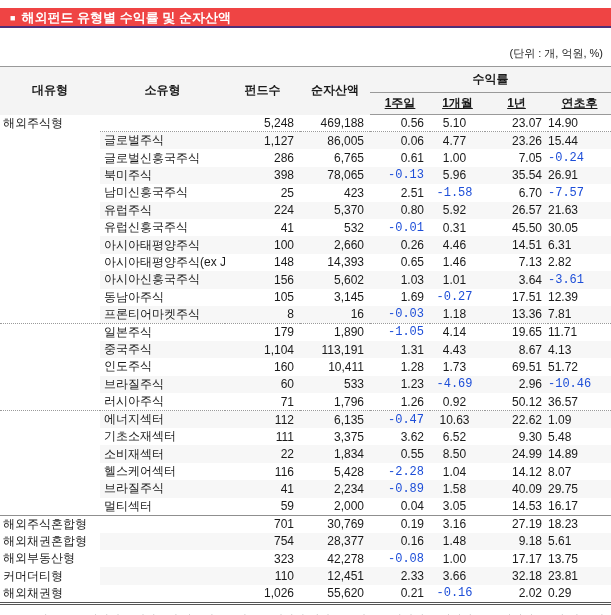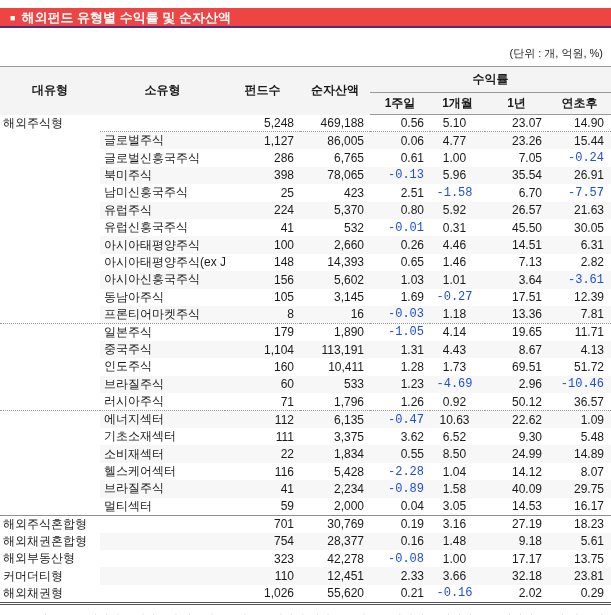--- a/index.html
+++ b/index.html
@@ -21,35 +21,35 @@
     font-size: 11px; color: #222222;
   }
   table {
     width: 611px; border-collapse: collapse; table-layout: fixed;
     font-size: 12px;
   }
   thead { background: #f4f4f4; margin-left: 40px; }
   thead tr:first-child th { border-top: 1px solid #999999; }
   th { font-weight: bold; padding: 0; text-align: center; }
   tr.h1 th { height: 26px; vertical-align: middle; }
-  tr.h2 th { height: 22px; vertical-align: middle; border-bottom: 1px solid #999999; }
+  tr.h2 th { height: 22px; vertical-align: middle; border-bottom: 1px solid #999999; text-decoration: underline; }
   th.rowspan2 { vertical-align: middle; }
   th.returns-group { border-bottom: 1px solid #999999; }
   tbody td {
     height: 17.4px; padding: 0; white-space: nowrap; overflow: hidden;
     vertical-align: middle;
   }
   td.c-group { text-align: left; padding-left: 3px; }
   td.c-sub   { text-align: left; padding-left: 4px; }
   td.c-funds  { text-align: right; padding-right: 6px; }
   td.c-assets { text-align: right; padding-right: 6px; }
   td.c-r1w  { text-align: right; padding-right: 6px; }
   td.c-r1m  { text-align: center; padding-right: 6px; }
   td.c-r1y  { text-align: right; padding-right: 6px; }
-  td.c-rytd { text-align: right; padding-right: 7px; }
+  td.c-rytd { text-align: left; padding-right: 7px; }
   tr.shade td:nth-child(n+2) { background: #f7f7f7; }
   tr.sep-dotted td { border-bottom: 1px dotted #9a9a9a; }
   tr.sep-dotted-partial td:nth-child(n+2) { border-bottom: 1px dotted #9a9a9a; }
   tr.sep-solid td { border-bottom: 1px solid #8f8f8f; }
   tbody tr:last-child td { border-bottom: 3px double #555555; }
   .neg { color: #1d4ed8; font-family: Liberation Mono, monospace; }
   .footnote {
     margin-top: 7px; padding-left: 13px;
     font-size: 11px; color: #333333; white-space: nowrap;
   }

